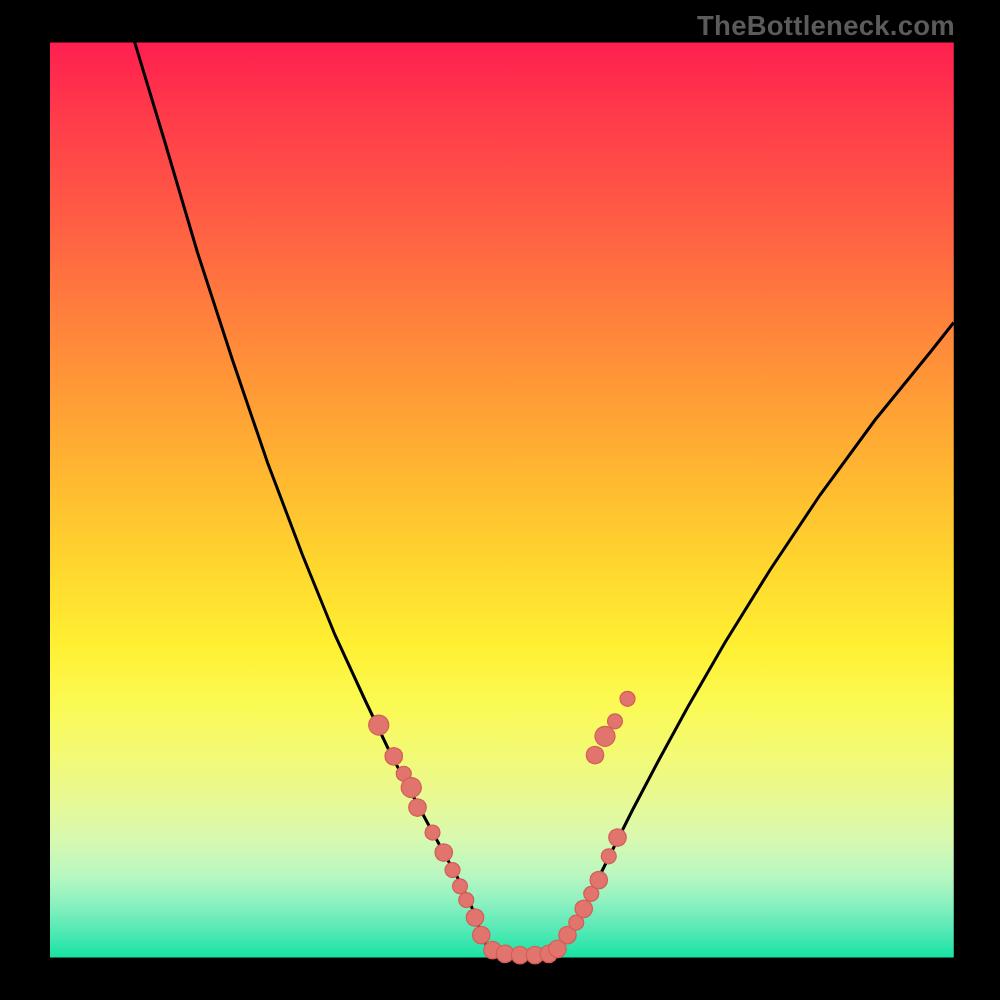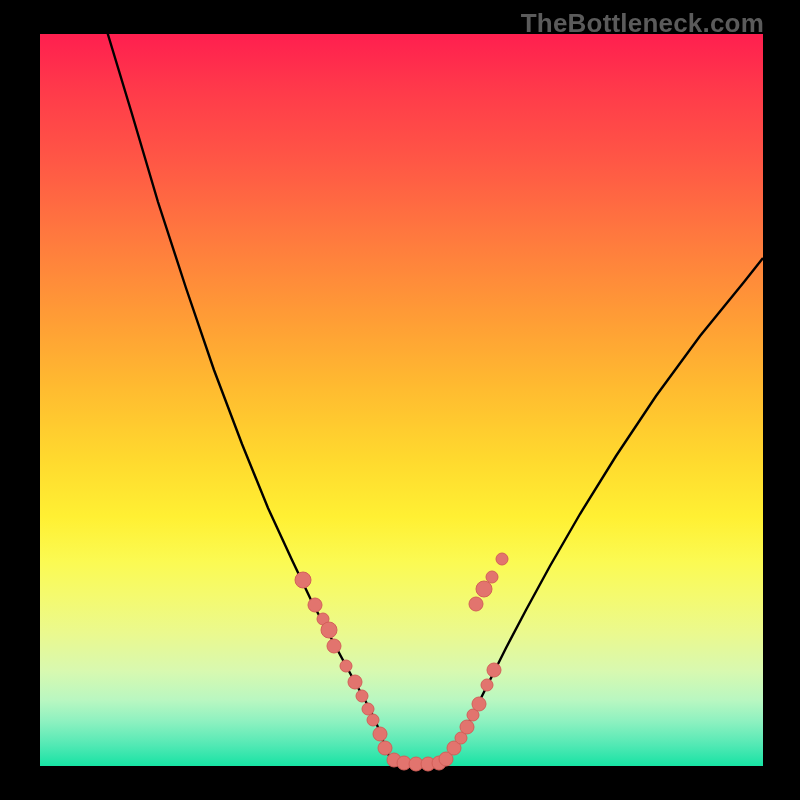--- a/index.html
+++ b/index.html
@@ -42,21 +42,21 @@
       #8cf1c0 94%,
       #55e9b5 97%,
       #17e3a4 100%
     );
   }
   .watermark {
     position: absolute;
     top: 8px;
     right: 36px;
     font-family: Arial, Helvetica, sans-serif;
-    font-size: 26px;
+    font-size: 22px;
     font-weight: 600;
     color: #5b5b5b;
     letter-spacing: 0.2px;
     user-select: none;
   }
   svg.curve {
     position: absolute;
     left: 0;
     top: 0;
     width: 723px;

